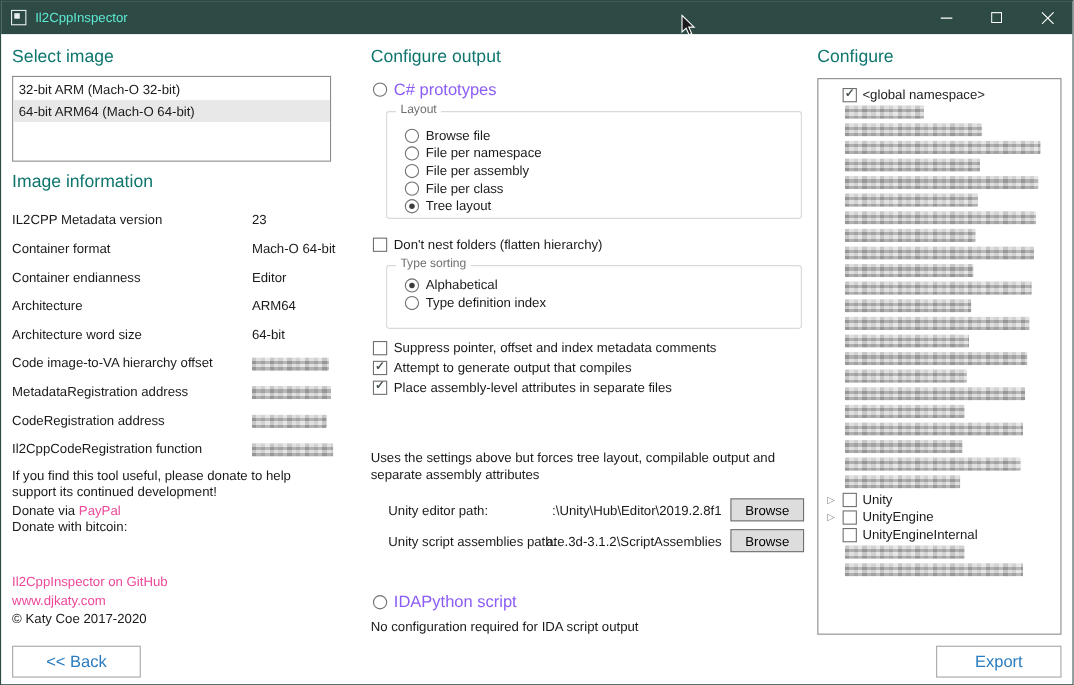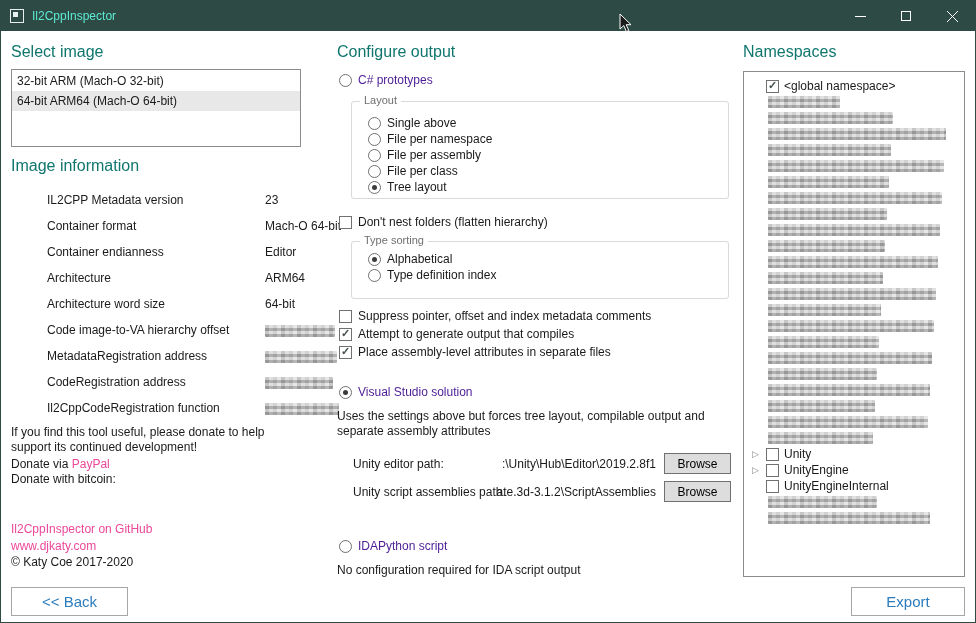--- a/index.html
+++ b/index.html
@@ -28,32 +28,32 @@
     filter:blur(.6px);}
 
   
   .opt{position:absolute;display:flex;align-items:center;gap:6px;font-size:12px;cursor:default;white-space:nowrap;}
   .radio{width:13px;height:13px;border:1px solid #707070;border-radius:50%;background:#fff;display:inline-flex;align-items:center;justify-content:center;flex:0 0 13px;}
   .radio .dot{width:5px;height:5px;border-radius:50%;background:#3c3c3c;display:none;}
   .radio.on .dot{display:block;}
   .cb{width:13px;height:13px;border:1px solid #707070;background:#fff;display:inline-flex;align-items:center;justify-content:center;flex:0 0 13px;}
   .cb .check{display:none;font-size:11px;line-height:1;color:#47544e;font-weight:bold;margin-top:-2px;}
   .cb.on .check{display:block;}
-  .opt.green .lbl{color:#4c1d95;font-size:12px;}
+  .opt.green .lbl{color:#8b5cf6;font-size:15px;}
 
   .groupbox{position:absolute;border:1px solid #d9d9d9;border-radius:3px;background:#fff;padding-left:44px;}
   .gb-label{position:absolute;top:-8px;left:8px;background:#fff;padding:0 4px;font-size:11px;color:#6f6f6f;}
 
   
   #left{left:10px;width:292px;}
   .listbox{position:absolute;left:0;top:38px;width:290px;height:78px;border:1px solid #8c8c8c;background:#fff;padding-top:1px;}
   .lb-item{height:20px;line-height:20px;padding-left:5px;font-size:12px;cursor:default;}
   .lb-item.on{background:#e8e8e8;}
   .info-grid{position:absolute;left:0;top:156px;width:292px;display:grid;grid-template-columns:218px 74px;grid-auto-rows:26px;}
-  .info-label,.info-value{align-self:center;font-size:12px;white-space:nowrap;margin-left:36px;}
+  .info-label,.info-value{align-self:center;font-size:12px;white-space:nowrap;}
   .donate-text{position:absolute;left:0;top:394px;width:292px;font-size:12px;line-height:15px;}
   .pp-line{position:absolute;left:0;top:426px;font-size:12px;}
   .btc-label{position:absolute;left:0;top:441px;font-size:12px;}
   .btc-input{position:absolute;left:0;top:456px;width:236px;height:19px;border:1px solid #7a7a7a;font-size:11px;padding:0 4px;font-family:"Liberation Sans",sans-serif;color:#1a1a1a;}
   .l-link1{position:absolute;left:0;top:491px;font-size:12px;}
   .l-link2{position:absolute;left:0;top:508px;font-size:12px;}
   .copyright{position:absolute;left:0;top:524px;font-size:12px;}
   #back-btn{left:0;top:556px;width:117px;height:29px;}
 
   
@@ -160,21 +160,21 @@
 
     <label class="opt green" style="left:2px;top:42px">
       <span class="radio"></span>
       <span class="lbl">C# prototypes</span>
     </label>
 
     <div id="gb-layout" class="groupbox">
       <span class="gb-label">Layout</span>
       <label class="opt" style="left:16px;top:14px">
         <span class="radio"></span>
-        <span class="lbl">Single above</span>
+        <span class="lbl">Browse file</span>
       </label>
       <label class="opt" style="left:16px;top:30px">
         <span class="radio"></span>
         <span class="lbl">File per namespace</span>
       </label>
       <label class="opt" style="left:16px;top:46px">
         <span class="radio"></span>
         <span class="lbl">File per assembly</span>
       </label>
       <label class="opt" style="left:16px;top:62px">
@@ -218,26 +218,20 @@
         </span>
       <span class="lbl">Attempt to generate output that compiles</span>
     </label>
     <label class="opt" style="left:2px;top:314px">
       <span class="cb on">
           <span class="check">✓</span>
         </span>
       <span class="lbl">Place assembly-level attributes in separate files</span>
     </label>
 
-    <label class="opt green" style="left:2px;top:354px">
-      <span class="radio on">
-          <span class="dot"></span>
-        </span>
-      <span class="lbl">Visual Studio solution</span>
-    </label>
     <div class="vs-desc">Uses the settings above but forces tree layout, compilable output and separate assembly attributes</div>
 
     <div class="path-row" style="left:0;top:422px;width:394px">
       <span class="path-label">Unity editor path:</span>
       <span class="path-value">:\Unity\Hub\Editor\2019.2.8f1</span>
       <button class="browse-btn">Browse</button>
     </div>
     <div class="path-row" style="left:0;top:450px;width:394px">
       <span class="path-label">Unity script assemblies path:</span>
       <span class="path-value">ate.3d-3.1.2\ScriptAssemblies</span>
@@ -245,21 +239,21 @@
     </div>
 
     <label class="opt green" style="left:2px;top:508px">
       <span class="radio"></span>
       <span class="lbl">IDAPython script</span>
     </label>
     <div class="ida-desc">No configuration required for IDA script output</div>
   </div>
 
   <div id="right" class="panel">
-    <div class="h" style="left:2px;top:12px">Namespaces</div>
+    <div class="h" style="left:2px;top:12px">Configure</div>
 
     <div class="ns-box">
       <div class="ns-row">
         <span class="expander">▷</span>
         <span class="cb on">
             <span class="check">✓</span>
           </span>
         <span>&lt;global namespace&gt;</span>
       </div>
 

